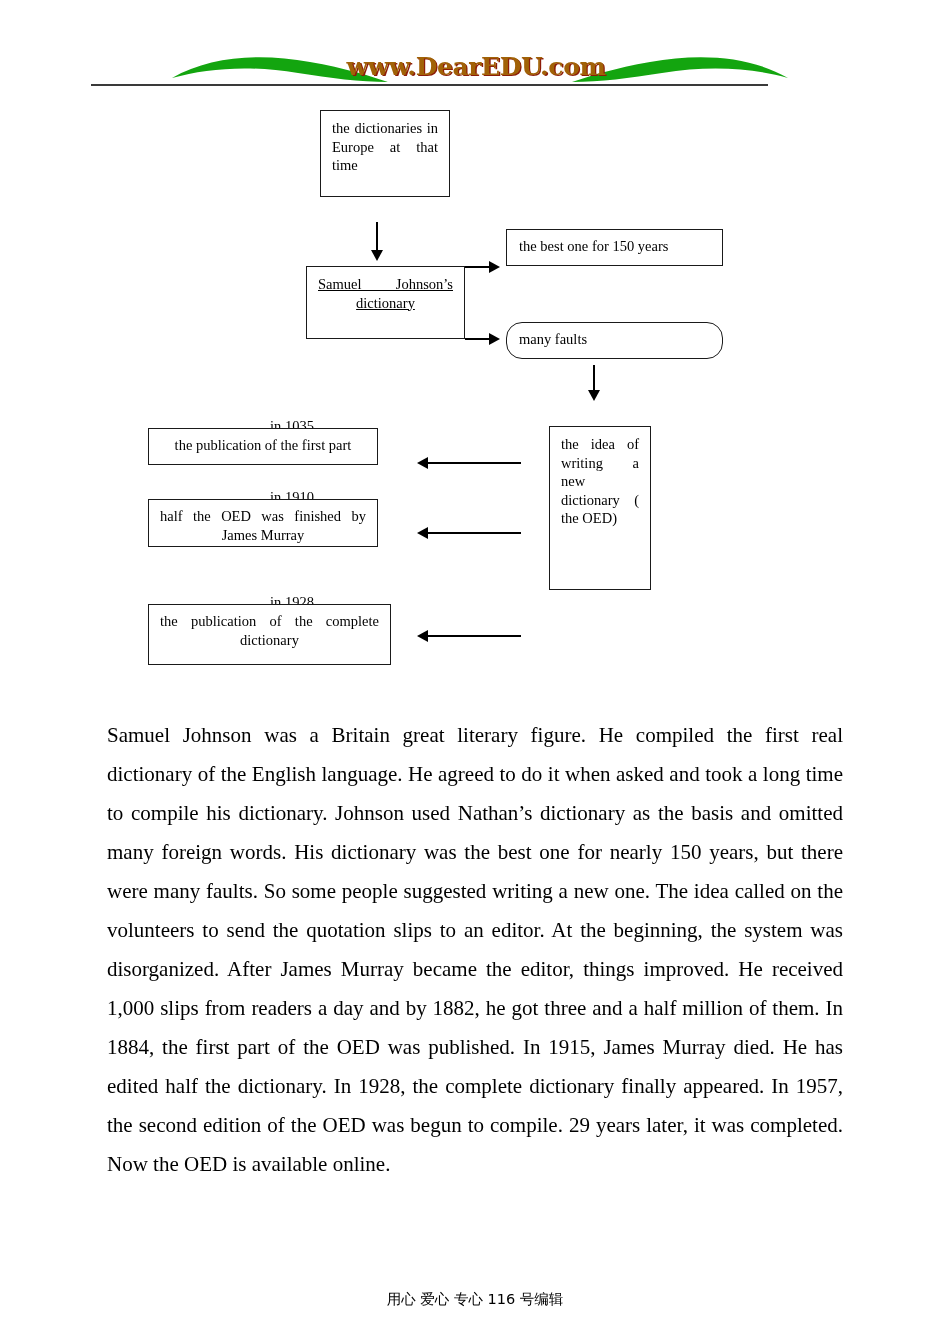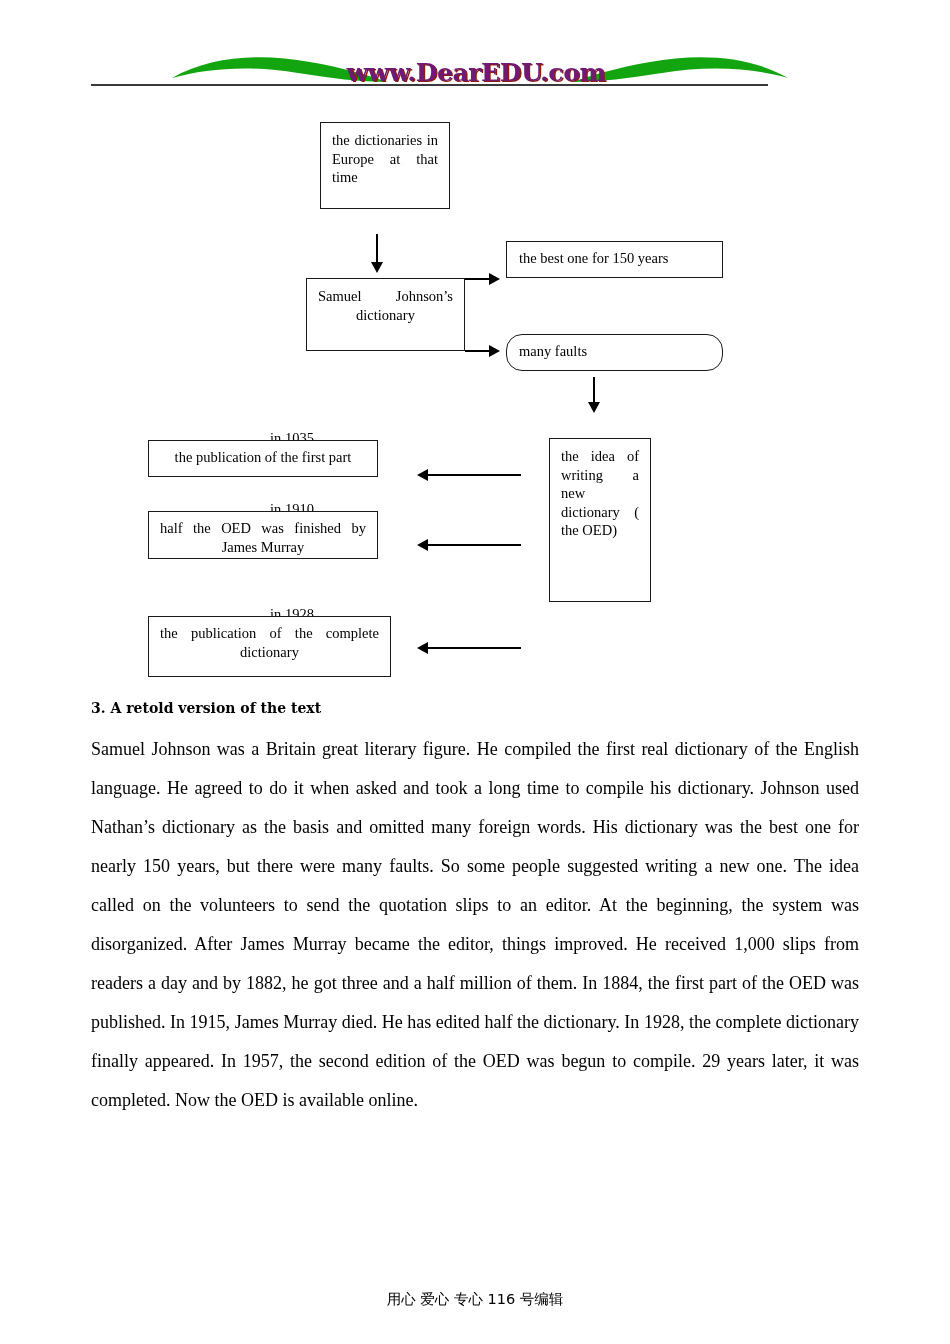--- a/index.html
+++ b/index.html
@@ -36,44 +36,44 @@
     width: 220px;
     height: 34px;
     overflow: hidden;
   }
   .swoosh svg { display: block; }
   #swoosh-left { left: 0; }
   #swoosh-right { right: -8px; }
   #logo-text {
     position: absolute;
     left: 50%;
-    top: 6px;
+    top: 0;
     transform: translateX(-50%);
     font-family: "DejaVu Serif", serif;
     font-weight: bold;
     font-size: 25px;
     letter-spacing: -0.4px;
-    color: #701a75;
+    color: #a16207;
     text-shadow: 1.4px 1.4px 0 #8d1c09;
     white-space: nowrap;
     z-index: 3;
   }
   #header-rule {
     position: absolute;
     left: 91px;
     top: 84px;
     width: 677px;
     height: 0;
     border-top: 2px solid #3a3a3a;
   }
 
   
   #diagram {
     position: absolute;
-    left: 0; top: 12px;
+    left: 0; top: 0;
     width: 950px;
     height: 690px;
   }
   .dbox {
     position: absolute;
     box-sizing: border-box;
     border: 1.2px solid #1a1a1a;
     background: #ffffff;
     font-size: 14.5px;
     line-height: 18.5px;
@@ -131,22 +131,22 @@
     top: 700px;
     width: 768px;
   }
   #section-heading {
     font-family: "DejaVu Serif", serif;
     font-weight: bold;
     font-size: 14px;
     margin: 0 0 14px 0;
   }
   #retold-paragraph {
-    margin: 0;
-    font-size: 18px;
+    margin: 16px;
+    font-size: 21px;
     line-height: 39px;
     text-align: justify;
     text-align-last: left;
   }
 
   
   #footer {
     position: absolute;
     left: 0;
     top: 1258px;
@@ -184,21 +184,21 @@
 
 <div id="diagram">
 
   <div class="dbox" style="left:320px; top:110px; width:130px; height:87px;">
     <div class="inner just">the dictionaries in Europe at that time</div>
   </div>
 
   <div class="arrow-line v-line" style="left:376px; top:222px; height:30px;"></div>
   <div class="arrowhead ah-down" style="left:371px; top:250px;"></div>
 
-  <div class="dbox" style="left:306px; top:266px; width:159px; height:73px;">
+  <div class="dbox" style="left:306px; top:266px; width:159px; height:73px;text-decoration:underline;">
     <div class="inner just-ctr">Samuel   Johnson’s dictionary</div>
   </div>
 
   <div class="arrow-line h-line" style="left:465px; top:266px; width:25px;"></div>
   <div class="arrowhead ah-right" style="left:489px; top:261px;"></div>
 
   <div class="dbox" style="left:506px; top:229px; width:217px; height:37px;">
     <div class="inner ctr" style="padding-top:7px; text-align:left; padding-left:12px;">the best one for 150 years</div>
   </div>
 
@@ -239,17 +239,16 @@
   <div class="dbox" style="left:148px; top:604px; width:243px; height:61px;">
     <div class="inner just-ctr" style="padding-top:7px;">the publication of the complete dictionary</div>
   </div>
 
   <div class="arrow-line h-line" style="left:428px; top:635px; width:93px;"></div>
   <div class="arrowhead ah-left" style="left:417px; top:630px;"></div>
 
 </div>
 
 <div id="content">
-  <h3 id="section-heading">3. A retold version of the text</h3>
   <p id="retold-paragraph">Samuel Johnson was a Britain great literary figure. He compiled the first real dictionary of the English language. He agreed to do it when asked and took a long time to compile his dictionary. Johnson used Nathan’s dictionary as the basis and omitted many foreign words. His dictionary was the best one for nearly 150 years, but there were many faults. So some people suggested writing a new one. The idea called on the volunteers to send the quotation slips to an editor. At the beginning, the system was disorganized. After James Murray became the editor, things improved. He received 1,000 slips from readers a day and by 1882, he got three and a half million of them. In 1884, the first part of the OED was published. In 1915, James Murray died. He has edited half the dictionary. In 1928, the complete dictionary finally appeared. In 1957, the second edition of the OED was begun to compile. 29 years later, it was completed. Now the OED is available online.</p>
 </div>
 
 <div id="footer">用心 爱心 专心  116 号编辑</div>
 
 </body></html>

